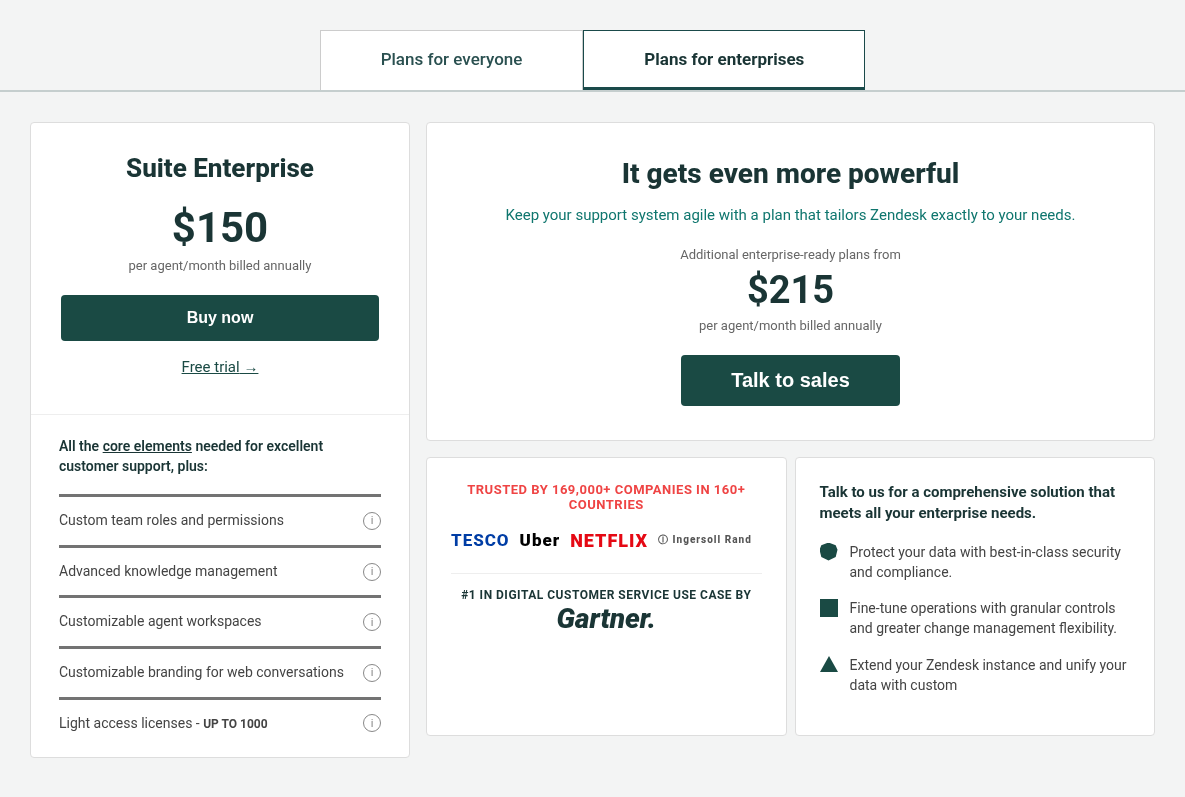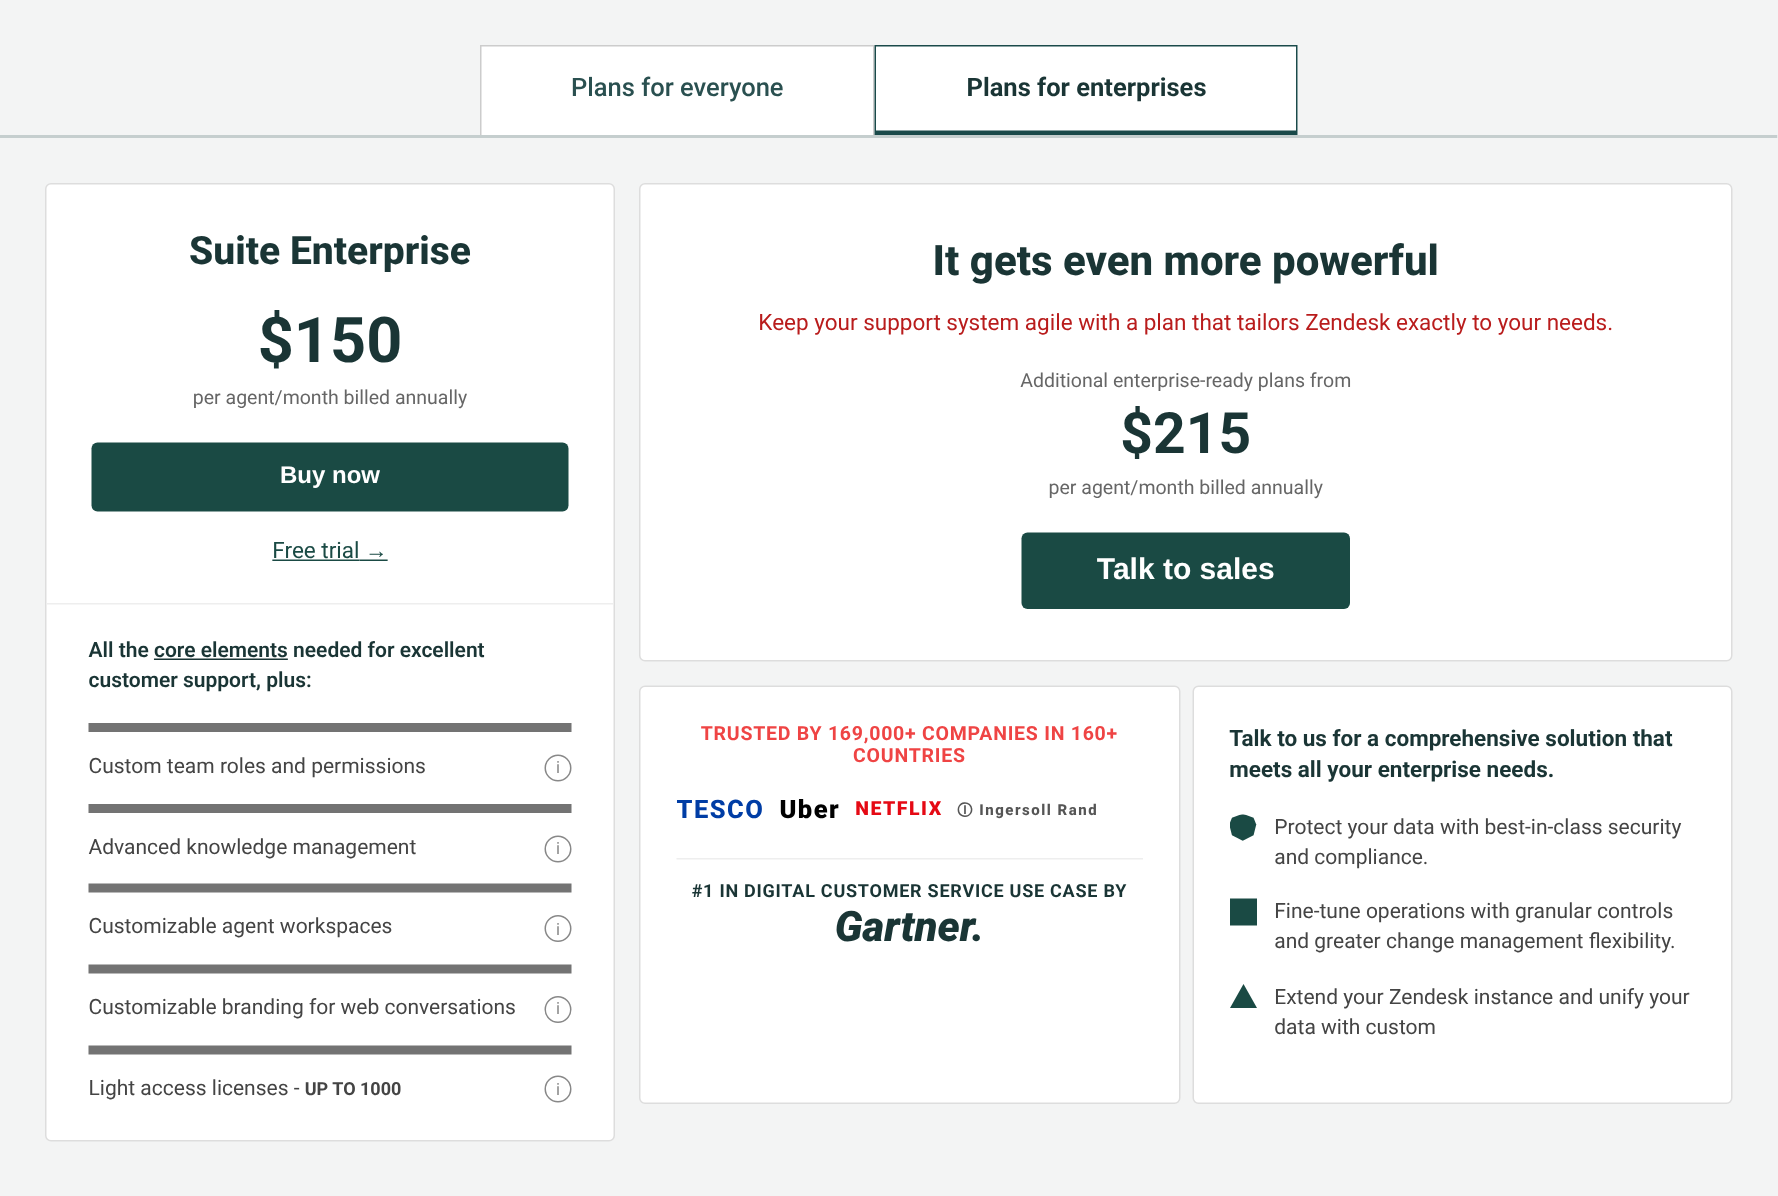--- a/index.html
+++ b/index.html
@@ -59,21 +59,21 @@
       background: #fff;
       border: 1.5px solid #ddd;
       border-radius: 4px;
       width: 380px;
       min-width: 380px;
       display: flex;
       flex-direction: column;
     }
 
     .left-card-top {
-      padding: 30px 30px 16px 30px;
+      padding: 30px 30px 28px 30px;
       text-align: center;
       border-bottom: 1px solid #eee;
     }
 
     .suite-title {
       font-size: 26px;
       font-weight: 800;
       color: #1a3535;
       margin-bottom: 20px;
     }
@@ -135,21 +135,21 @@
     .features-heading span {
       text-decoration: underline;
       text-decoration-style: solid;
     }
 
     .feature-item {
       display: flex;
       align-items: center;
       justify-content: flex-end;
       padding: 14px 0;
-      border-top: 6px solid #737373;
+      border-top: 3px solid #737373;
       font-size: 14px;
       color: #444;
     }
 
     .feature-item .feature-text {
       flex: 1;
       line-height: 1.4;
     }
 
     .feature-item .feature-text strong {
@@ -194,21 +194,21 @@
 
     .enterprise-title {
       font-size: 28px;
       font-weight: 800;
       color: #1a3535;
       margin-bottom: 14px;
     }
 
     .enterprise-subtitle {
       font-size: 15px;
-      color: #b91c1c;
+      color: #0f766e;
       margin-bottom: 20px;
       line-height: 1.5;
     }
 
     .additional-from {
       font-size: 13px;
       color: #666;
       margin-bottom: 6px;
     }
 
@@ -273,21 +273,21 @@
 
     .logo-text {
       font-size: 15px;
       font-weight: 800;
       color: #222;
       letter-spacing: 1px;
     }
 
     .logo-tesco { color: #003da5; font-size: 17px; }
     .logo-uber { color: #000; font-size: 17px; font-weight: 900; }
-    .logo-netflix { color: #e50914; font-size: 13px; font-weight: 900; }
+    .logo-netflix { color: #e50914; font-size: 18px; font-weight: 900; }
     .logo-ir { color: #555; font-size: 10px; }
 
     .divider-line {
       border: none;
       border-top: 1px solid #eee;
       margin: 14px 0;
     }
 
     .gartner-heading {
       font-size: 12px;

